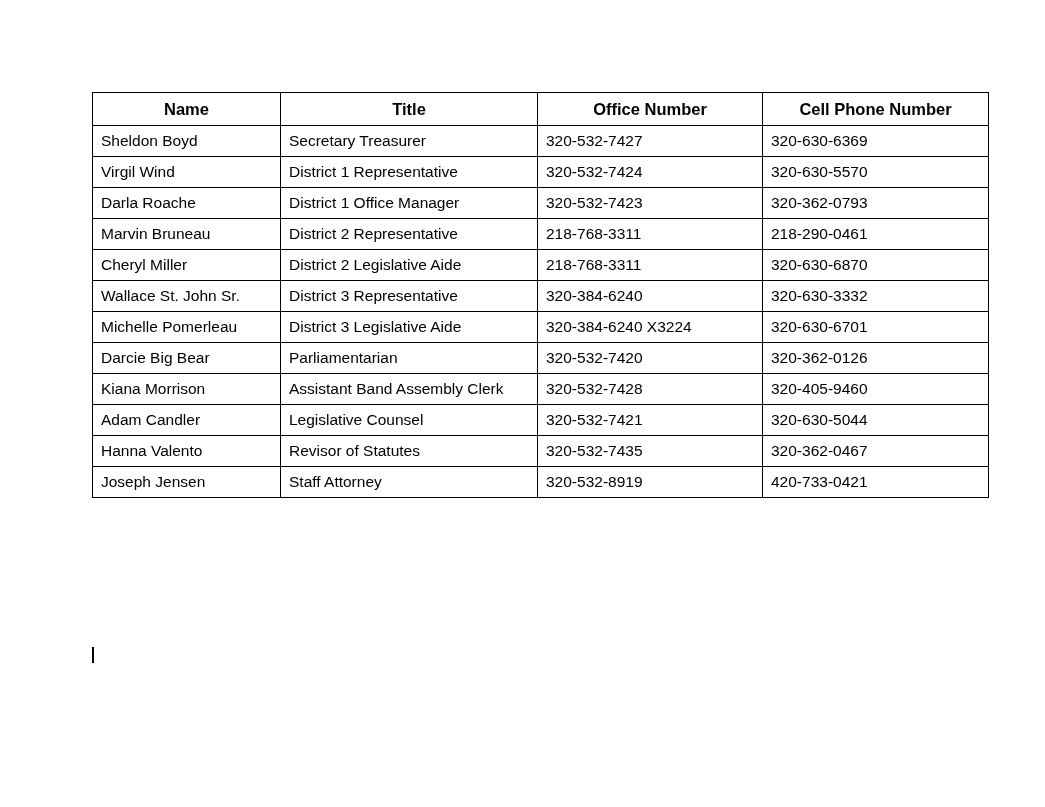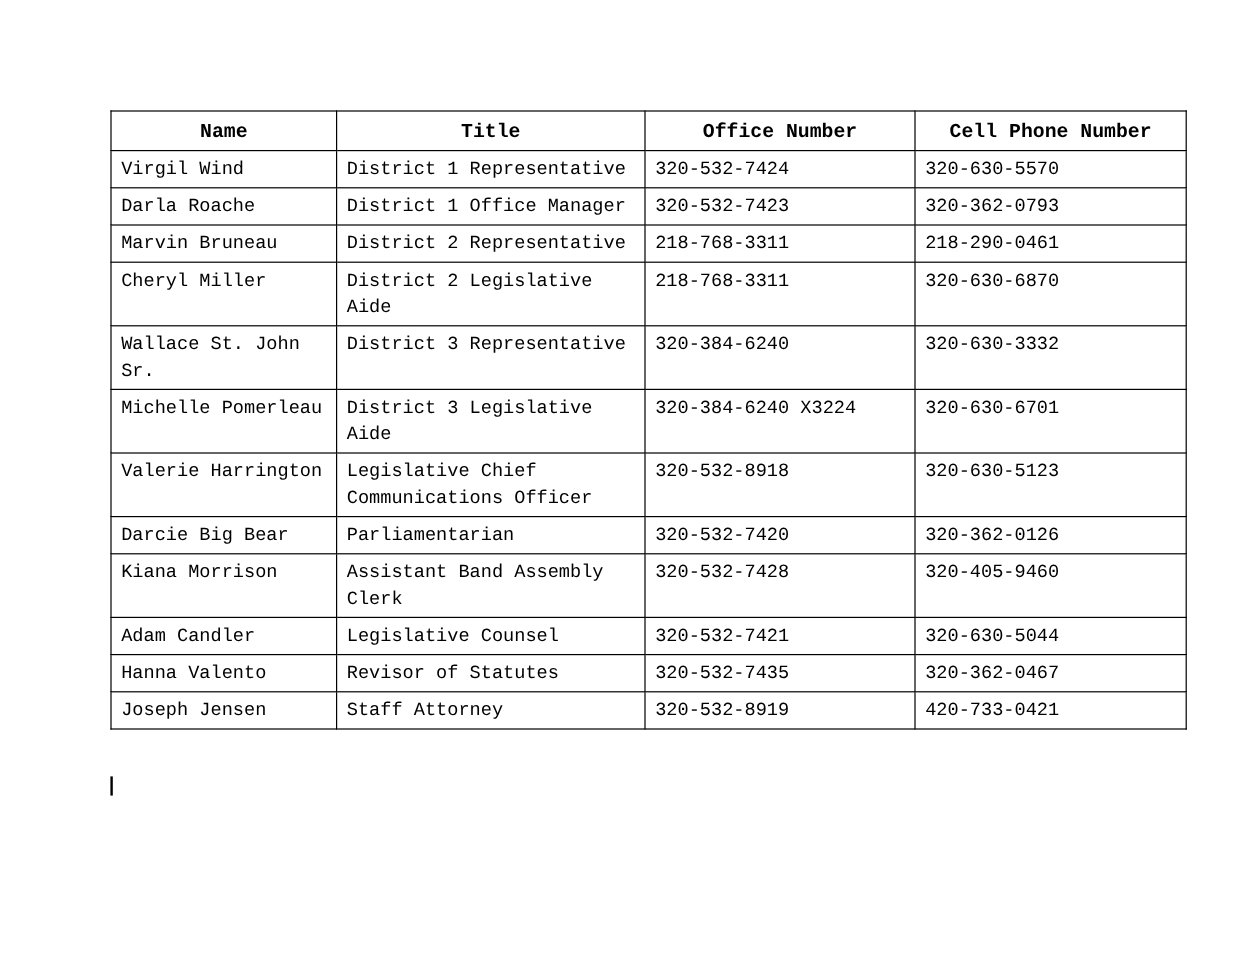--- a/index.html
+++ b/index.html
@@ -10,21 +10,20 @@
     background: #ffffff;
     font-family: "Liberation Sans", sans-serif;
     color: #000000;
     overflow: hidden;
   }
   .page {
     position: relative;
     width: 1045px;
     height: 807px;
     background: #ffffff;
-    font-family: Liberation Mono, monospace;
   }
   table.contact-table {
     position: absolute;
     left: 92px;
     top: 92px;
     width: 896px;
     border-collapse: collapse;
     table-layout: fixed;
   }
   .contact-table th,
@@ -74,20 +73,26 @@
     <thead>
       <tr>
         <th>Name</th>
         <th>Title</th>
         <th>Office Number</th>
         <th>Cell Phone Number</th>
       </tr>
     </thead>
     <tbody>
       <tr>
+        <td>Sheldon Boyd</td>
+        <td>Secretary Treasurer</td>
+        <td>320-532-7427</td>
+        <td>320-630-6369</td>
+      </tr>
+      <tr>
         <td>Virgil Wind</td>
         <td>District 1 Representative</td>
         <td>320-532-7424</td>
         <td>320-630-5570</td>
       </tr>
       <tr>
         <td>Darla Roache</td>
         <td>District 1 Office Manager</td>
         <td>320-532-7423</td>
         <td>320-362-0793</td>
@@ -108,27 +113,20 @@
         <td>Wallace St. John Sr.</td>
         <td>District 3 Representative</td>
         <td>320-384-6240</td>
         <td>320-630-3332</td>
       </tr>
       <tr>
         <td>Michelle Pomerleau</td>
         <td>District 3 Legislative Aide</td>
         <td>320-384-6240 X3224</td>
         <td>320-630-6701</td>
-      </tr>
-      <tr>
-        <td>Valerie Harrington</td>
-        <td>Legislative Chief
-Communications Officer</td>
-        <td>320-532-8918</td>
-        <td>320-630-5123</td>
       </tr>
       <tr>
         <td>Darcie Big Bear</td>
         <td>Parliamentarian</td>
         <td>320-532-7420</td>
         <td>320-362-0126</td>
       </tr>
       <tr>
         <td>Kiana Morrison</td>
         <td>Assistant Band Assembly Clerk</td>

